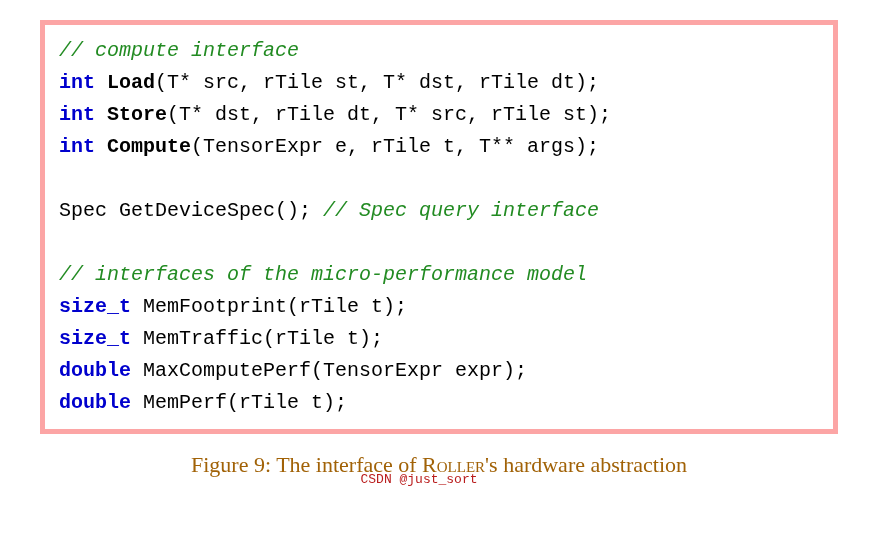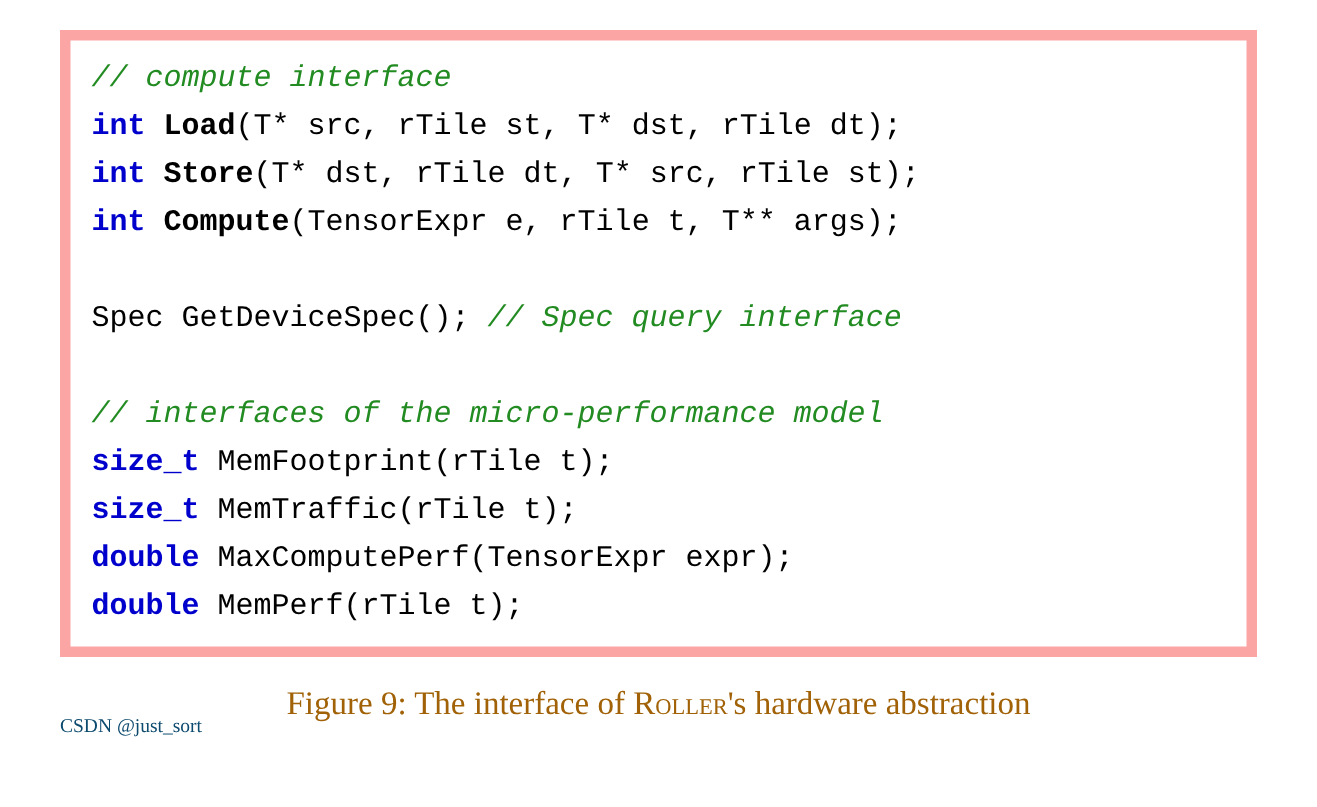--- a/index.html
+++ b/index.html
@@ -4,21 +4,21 @@
   <style>
     body {
       margin: 0;
       padding: 20px 40px;
       background: #ffffff;
       font-family: "Times New Roman", Times, serif;
       width: 878px;
       box-sizing: border-box;
     }
     .code-box {
-      border: 7px solid #fca5a5;
+      border: 5px solid #fca5a5;
       padding: 10px 14px;
       font-family: "Courier New", Courier, monospace;
       font-size: 20px;
       line-height: 1.6;
       white-space: pre;
       overflow: hidden;
     }
     .comment {
       color: #228B22;
       font-style: italic;
@@ -33,25 +33,26 @@
     .caption {
       text-align: center;
       font-size: 22px;
       margin-top: 18px;
       color: #a16207;
     }
     .smallcaps {
       font-variant: small-caps;
     }
     .watermark {
-      text-align: left;
+      text-align: center;
       font-size: 13px;
-      color: #0c4a6e;
+      color: #b91c1c;
       margin-top: -6px;
       padding-right: 40px;
+      font-family: Liberation Mono, monospace;
     }
   </style>
 </head>
 <body>
 
 <div class="code-box"><span class="comment">// compute interface</span>
 <span class="keyword">int</span> <span class="funcname">Load</span><span>(T* src, rTile st, T* dst, rTile dt);</span>
 <span class="keyword">int</span> <span class="funcname">Store</span><span>(T* dst, rTile dt, T* src, rTile st);</span>
 <span class="keyword">int</span> <span class="funcname">Compute</span><span>(TensorExpr e, rTile t, T** args);</span>
 

